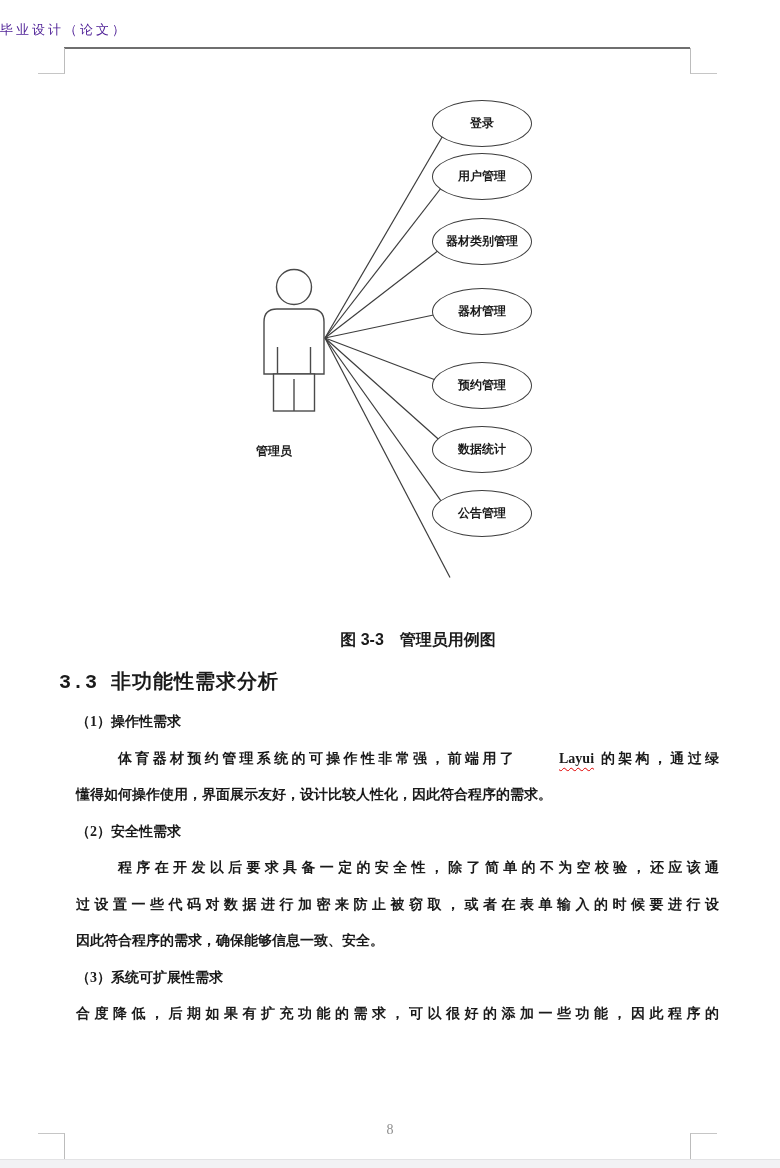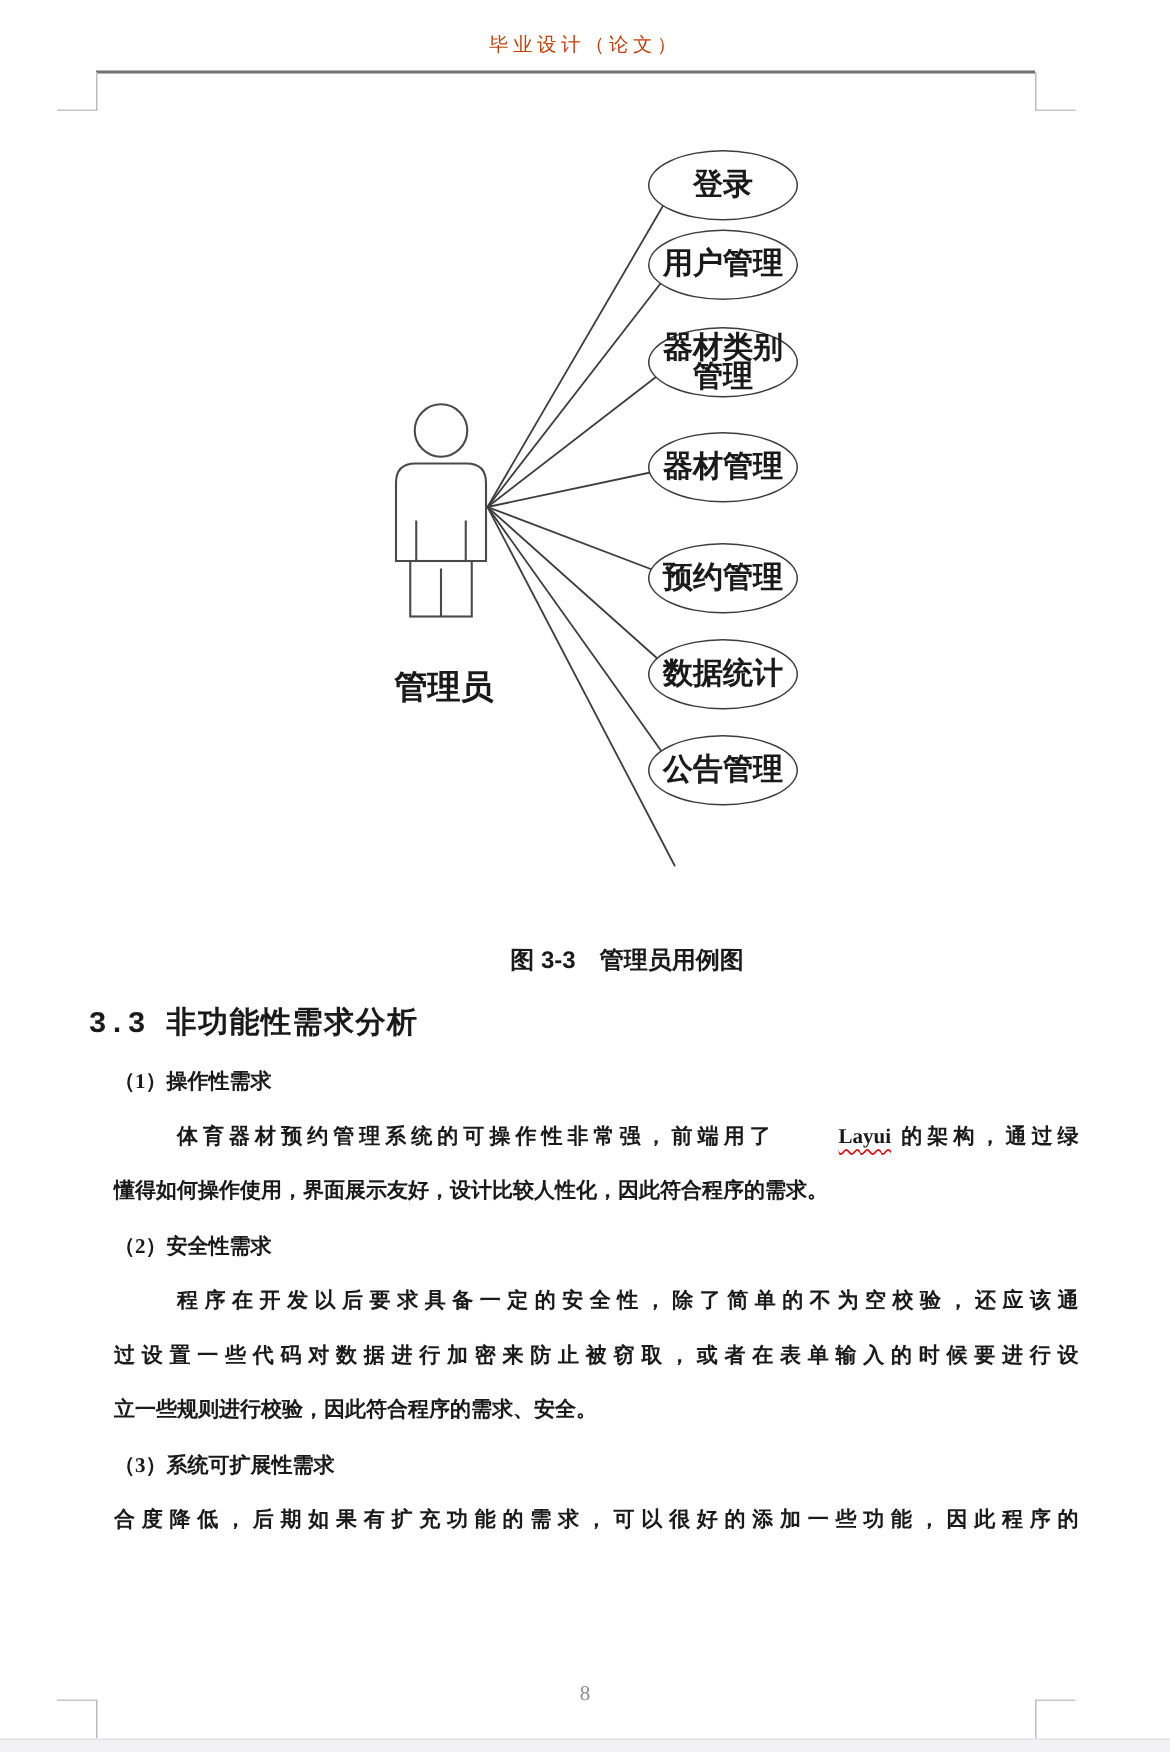--- a/index.html
+++ b/index.html
@@ -1,41 +1,41 @@
 <!DOCTYPE html>
 <html><head>
 <meta charset="utf-8">
 <style>
   html,body{margin:0;padding:0;background:#ffffff;}
   .page{position:relative;width:780px;height:1168px;background:#fff;overflow:hidden;
         font-family:"Liberation Serif","DejaVu Serif",serif;color:#1a1a1a;}
 
   
-  .header-title{position:absolute;top:21px;left:0;width:100%;text-align:center;
-        font-size:13px;letter-spacing:3px;color:#c2410c;}
+  .header-title{position:absolute;top:21px;left:0;width:100%;
+        font-size:13px;letter-spacing:3px;color:#4c1d95;}
   .header-rule{position:absolute;left:64px;top:47px;width:626px;height:2px;background:#6f6f6f;}
 
   
   .crop{position:absolute;}
   .crop-tl{left:38px;top:48px;width:26px;height:25px;border-right:1px solid #bcbcbc;border-bottom:1px solid #c6c6c6;}
   .crop-tr{left:690px;top:48px;width:26px;height:25px;border-left:1px solid #bcbcbc;border-bottom:1px solid #c6c6c6;}
   .crop-bl{left:38px;top:1133px;width:26px;height:25px;border-right:1px solid #bcbcbc;border-top:1px solid #c6c6c6;}
   .crop-br{left:690px;top:1133px;width:26px;height:25px;border-left:1px solid #bcbcbc;border-top:1px solid #c6c6c6;}
 
   
   .diagram-svg{position:absolute;left:0;top:0;width:780px;height:660px;}
   .uc{position:absolute;left:432px;width:100px;height:47px;box-sizing:border-box;
       border:1.5px solid #3d3d3d;border-radius:50%;background:#fff;
       display:flex;align-items:center;justify-content:center;text-align:center;
       font-family:"Liberation Sans","DejaVu Sans",sans-serif;font-weight:bold;
-      font-size:20px;line-height:19px;padding:0 7px;}
+      font-size:12px;line-height:19px;padding:0 7px;}
   .uc-0{top:100px;} .uc-1{top:153px;} .uc-2{top:218px;} .uc-3{top:288px;}
   .uc-4{top:362px;} .uc-5{top:426px;} .uc-6{top:490px;} .uc-7{top:554px;}
-  .actor-label{position:absolute;left:256px;top:443px;width:80px;text-align:center;
-      font-family:"Liberation Sans","DejaVu Sans",sans-serif;font-weight:bold;font-size:22px;}
+  .actor-label{position:absolute;left:256px;top:443px;width:80px;
+      font-family:"Liberation Sans","DejaVu Sans",sans-serif;font-weight:bold;font-size:12px;}
   .fig-caption{position:absolute;left:0;top:630px;width:100%;text-align:center;
       font-family:"Liberation Sans","DejaVu Sans",sans-serif;font-weight:bold;font-size:16px;padding-left:28px;}
 
   
   .section-heading{position:absolute;left:59px;top:668px;
       font-family:Liberation Mono, monospace;font-weight:bold;
       font-size:20px;letter-spacing:1px;}
   .body-text{position:absolute;left:76px;top:704px;width:643px;font-size:14px;font-weight:bold;}
   .sub-heading{height:36.5px;line-height:36.5px;white-space:nowrap;}
   .text-line{height:36.5px;line-height:36.5px;text-align:justify;}
@@ -96,20 +96,20 @@
 
   <div class="section-heading">3.3 非功能性需求分析</div>
 
   <div class="body-text">
       <div class="sub-heading">（1）操作性需求</div>
       <div class="text-line just ind">体育器材预约管理系统的可操作性非常强，前端用了 <span class="squiggle">Layui</span> 的架构，通过绿</div>
       <div class="text-line">懂得如何操作使用，界面展示友好，设计比较人性化，因此符合程序的需求。</div>
       <div class="sub-heading">（2）安全性需求</div>
       <div class="text-line just ind">程序在开发以后要求具备一定的安全性，除了简单的不为空校验，还应该通</div>
       <div class="text-line just">过设置一些代码对数据进行加密来防止被窃取，或者在表单输入的时候要进行设</div>
-      <div class="text-line">立一些规则进行校验，因此符合程序的需求、安全。</div>
+      <div class="text-line">因此符合程序的需求，确保能够信息一致、安全。</div>
       <div class="sub-heading">（3）系统可扩展性需求</div>
       <div class="text-line just">合度降低，后期如果有扩充功能的需求，可以很好的添加一些功能，因此程序的</div>
     </div>
 
   <div class="page-number">8</div>
   <div class="app-strip"></div>
 </div>
 
 </body></html>

